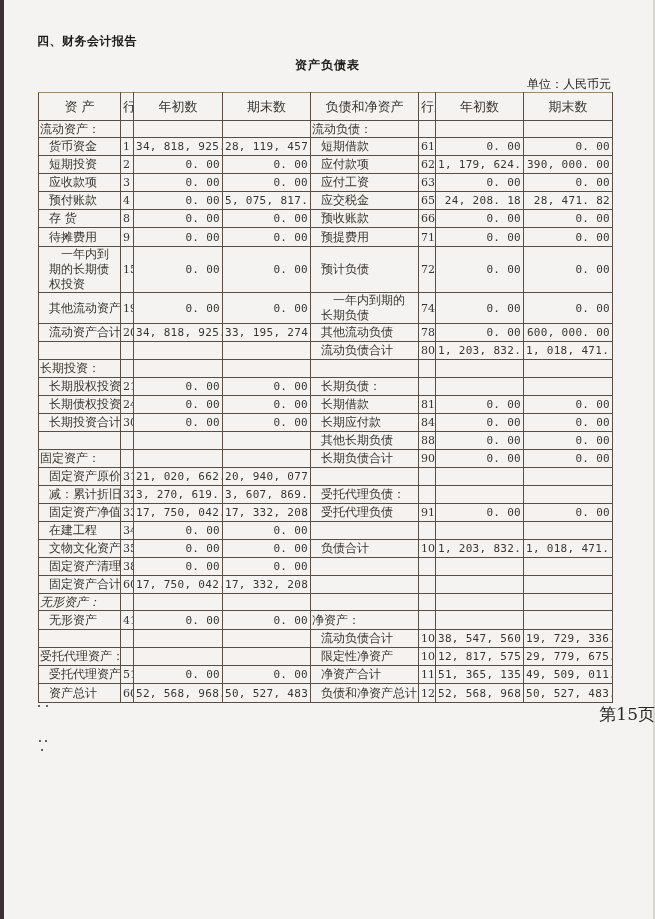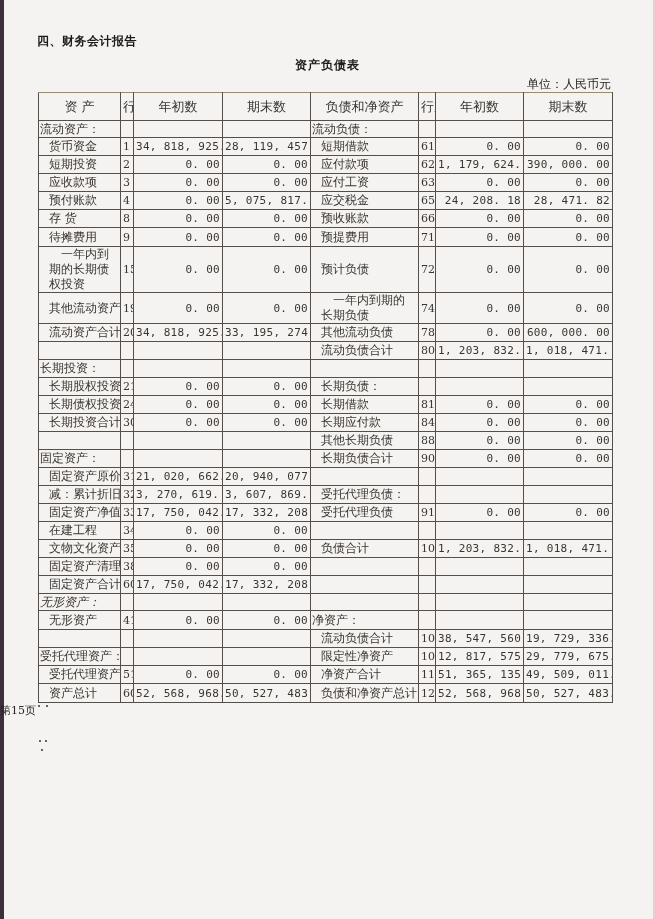--- a/index.html
+++ b/index.html
@@ -38,22 +38,22 @@
     line-height:13px;
   }
   table.bs th { height:27px; text-align:center; font-size:13px; color:#3a3530; }
   th.seq-h { font-size:11px; line-height:11px; padding:0; white-space:normal; word-break:break-all; }
   td.name { text-align:left; }
   td.name.indent { padding-left:10px; }
   td.name.wrap { white-space:normal; line-height:15px; }
   td.seq { text-align:left; padding:0 1px; font-size:11px; }
   td.num { text-align:right; letter-spacing:0.3px; font-family:"DejaVu Sans Mono","Liberation Mono",monospace; font-size:11px; }
   .page-number {
-    position:absolute; left:0; width:655px; top:703px; text-align:left;
-    font-size:11px; color:#2a2622;
+    position:absolute; left:0; width:655px; top:703px; text-align:right;
+    font-size:17px; color:#2a2622;
   }
   .speck { position:absolute; width:2px; height:2px; background:#333; border-radius:1px; }
 </style>
 </head>
 <body>
 
 <div class="page-edge"></div>
 <div class="page-edge-r"></div>
 
 <div class="section-heading">四、财务会计报告</div>

